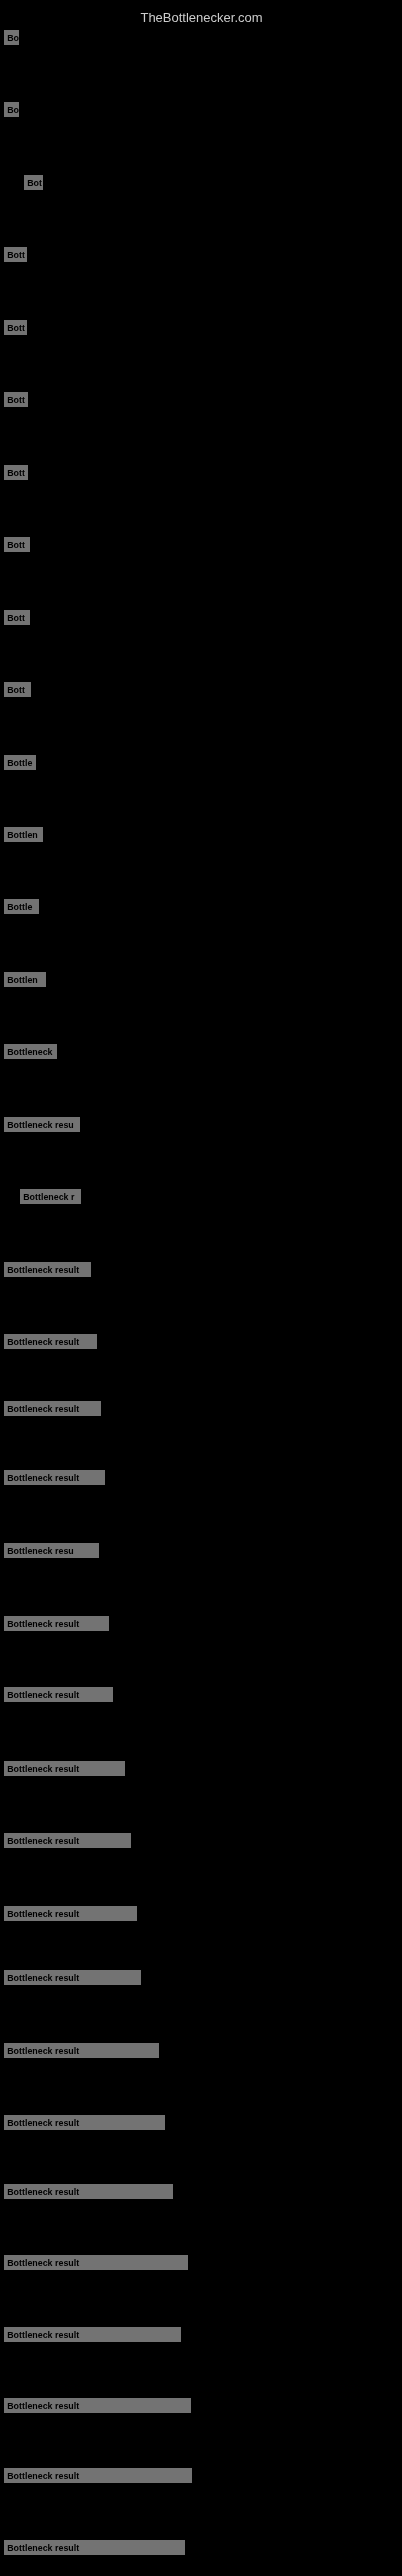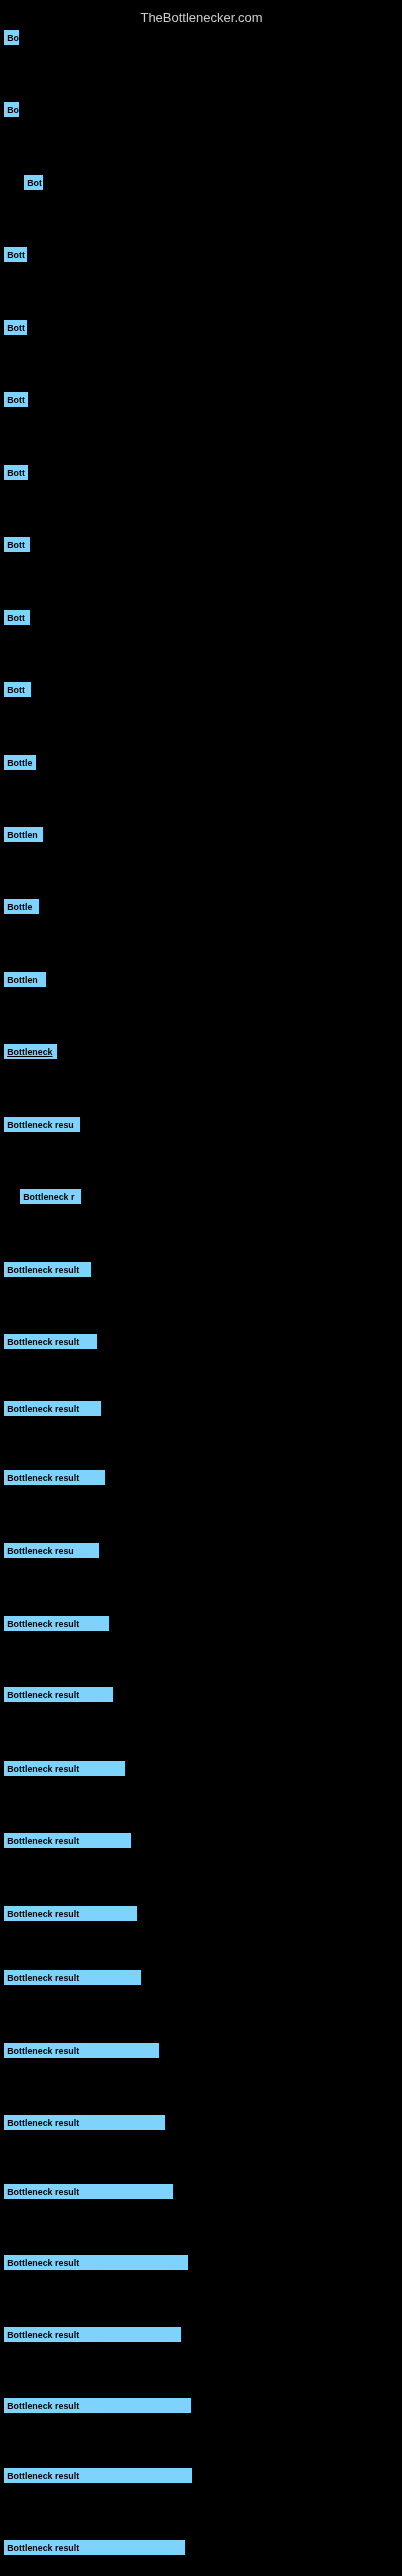--- a/index.html
+++ b/index.html
@@ -35,21 +35,21 @@
     }
 
     .bottleneck-item {
       display: flex;
       align-items: center;
       margin-bottom: 0;
       padding: 6.4px 4px;
     }
 
     .bottleneck-label {
-      background-color: #7dd3fc;
+      background-color: #737373;
       color: #000000;
       font-size: 8.9px;
       font-weight: bold;
       padding: 2.4px 3.2px;
       white-space: nowrap;
       overflow: hidden;
     }
   </style>
 </head>
 <body>
@@ -92,21 +92,21 @@
     </div>
     <div class="bottleneck-item" style="position: absolute; top: 797px; left: 0px; width: 403px;">
       <span class="bottleneck-label" style="width: 39px;">Bottlen</span>
     </div>
     <div class="bottleneck-item" style="position: absolute; top: 869px; left: 0px; width: 403px;">
       <span class="bottleneck-label" style="width: 35px;">Bottle</span>
     </div>
     <div class="bottleneck-item" style="position: absolute; top: 942px; left: 0px; width: 403px;">
       <span class="bottleneck-label" style="width: 42px;">Bottlen</span>
     </div>
-    <div class="bottleneck-item" style="position: absolute; top: 1014px; left: 0px; width: 348px; text-decoration: underline;">
+    <div class="bottleneck-item" style="position: absolute; top: 1014px; left: 0px; width: 348px;">
       <span class="bottleneck-label" style="width: 53px;">Bottleneck</span>
     </div>
     <div class="bottleneck-item" style="position: absolute; top: 1087px; left: 0px; width: 403px;">
       <span class="bottleneck-label" style="width: 76px;">Bottleneck resu</span>
     </div>
     <div class="bottleneck-item" style="position: absolute; top: 1159px; left: 16px; width: 400px;">
       <span class="bottleneck-label" style="width: 61px;">Bottleneck r</span>
     </div>
     <div class="bottleneck-item" style="position: absolute; top: 1232px; left: 0px; width: 403px;">
       <span class="bottleneck-label" style="width: 87px;">Bottleneck result</span>

